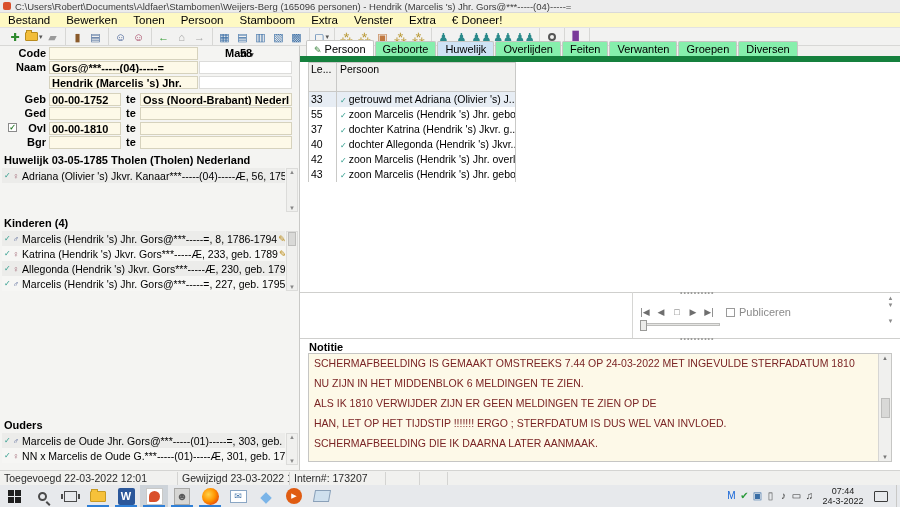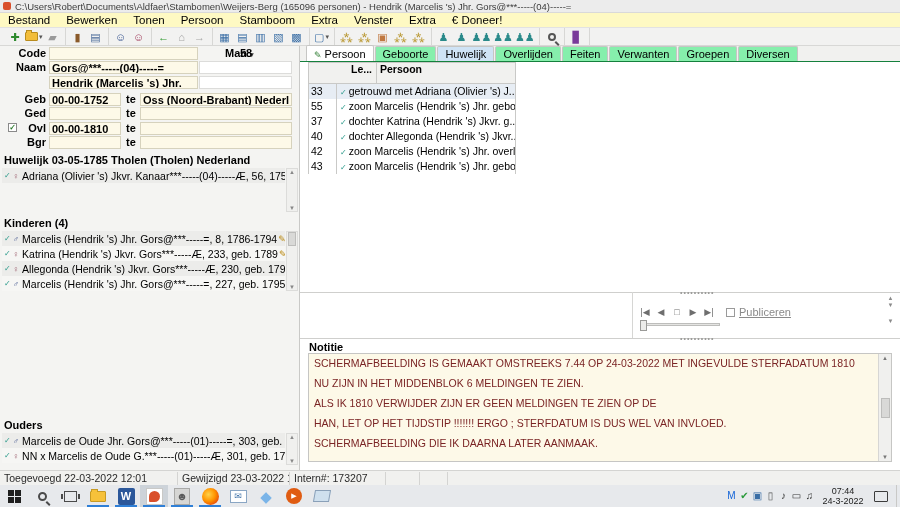--- a/index.html
+++ b/index.html
@@ -53,45 +53,45 @@
   .list-row .chk{color:#2a9a8a;font-size:8px;margin-right:2px;flex:0 0 auto;}
   .list-row .gen{font-size:8.5px;margin-right:3px;flex:0 0 auto;}
   .list-row .gen.m{color:#5a6a9a;} .list-row .gen.f{color:#9a5a6a;}
   .list-row .pencil{color:#b8860b;font-size:9px;margin-left:1px;}
   .row-shade{background:#ececea;} .row-light{background:#f6f6f4;}
   .mini-scroll{position:absolute;width:12px;background:#f0f0ee;border:1px solid #dcdcda;font-size:6px;color:#888;
     display:flex;flex-direction:column;justify-content:space-between;align-items:center;}
   .mini-scroll .thumb{width:8px;height:14px;background:#d9d9d7;border:1px solid #bdbdbb;}
 
   
-  #tabstrip{position:absolute;left:0;top:0;width:600px;height:16px;background:#f1f1ef;border-bottom:1px solid #15803d;
+  #tabstrip{position:absolute;left:0;top:0;width:600px;height:16px;background:#f1f1ef;border-bottom:6px solid #15803d;
     display:flex;align-items:flex-end;padding-left:6px;font-size:11px;}
   .tab{height:15px;line-height:15px;padding:0 7px;border:1px solid #c6c6c4;border-bottom:none;
     background:#86efac;margin-right:1px;border-radius:2px 2px 0 0;cursor:default;white-space:nowrap;}
   .tab.active{background:#ffffff;height:16px;line-height:16px;position:relative;z-index:2;}
   .tab.hl{background:#cfe3f5;}
   .tab .tab-pencil{color:#2e7d32;font-size:9px;margin-right:3px;}
 
   
   #events-table{position:absolute;left:8px;top:16px;width:208px;font-size:10.5px;border-left:1px solid #c9c9c7;}
-  .thead{display:flex;height:22px;background:#f1f1ef;font-weight:bold;border-top:1px solid #c9c9c7;border-bottom:1px solid #c9c9c7;padding-left:40px;}
+  .thead{display:flex;height:30px;background:#f1f1ef;font-weight:normal;border-top:1px solid #c9c9c7;border-bottom:1px solid #c9c9c7;}
   .thead .c1,.trow .c1{width:28px;padding:0 2px;border-right:1px solid #c9c9c7;flex:0 0 auto;}
   .thead .c2,.trow .c2{flex:1;padding:0 3px;border-right:1px solid #c9c9c7;white-space:nowrap;overflow:hidden;}
   .trow{display:flex;height:15px;line-height:15px;}
   .trow.selected{background:#e7edf4;}
   .trow .chk{color:#2a9a8a;font-size:8px;margin-right:2px;}
 
   
   .h-divider{position:absolute;left:0;width:600px;height:1px;background:#cfcfcd;}
   .grip-dots{position:absolute;width:40px;height:3px;color:#9a9a98;font-size:7px;line-height:3px;letter-spacing:1px;overflow:hidden;}
   #publish-vline{position:absolute;left:332px;top:246px;width:1px;height:46px;background:#d6d6d4;}
   #publish-bar{position:absolute;left:338px;top:258px;height:16px;display:flex;align-items:center;font-size:9px;color:#6e6e6e;}
   .navbtn{min-width:14px;text-align:center;margin-right:2px;cursor:default;}
   #publish-check{width:9px;height:9px;border:1px solid #9a9a9a;background:#fff;margin:0 4px 0 8px;}
-  #publish-label{font-size:11px;color:#8a8a8a;text-decoration:underline;}
+  #publish-label{font-size:11px;color:#8a8a8a;}
   #publish-slider{position:absolute;left:340px;top:277px;width:80px;height:3px;background:#e4e4e2;border:1px solid #bdbdbb;}
   #publish-thumb{position:absolute;left:-1px;top:-4px;width:7px;height:11px;background:#ececea;border:1px solid #9a9a98;}
   .tiny-scroll{position:absolute;left:584px;width:13px;font-size:6px;color:#8a8a8a;text-align:center;line-height:7px;}
 
   
   #note-header{position:absolute;left:9px;top:295px;font-size:11px;font-weight:bold;}
   #note-box{position:absolute;left:8px;top:307px;width:584px;height:109px;background:#fdf9e8;
     border:1px solid #c6c6c4;overflow:hidden;}
   #note-lines{position:absolute;left:5px;top:3px;right:16px;font-size:10.5px;color:#7a2424;}
   #note-lines p{margin:0 0 8px 0;white-space:nowrap;}

